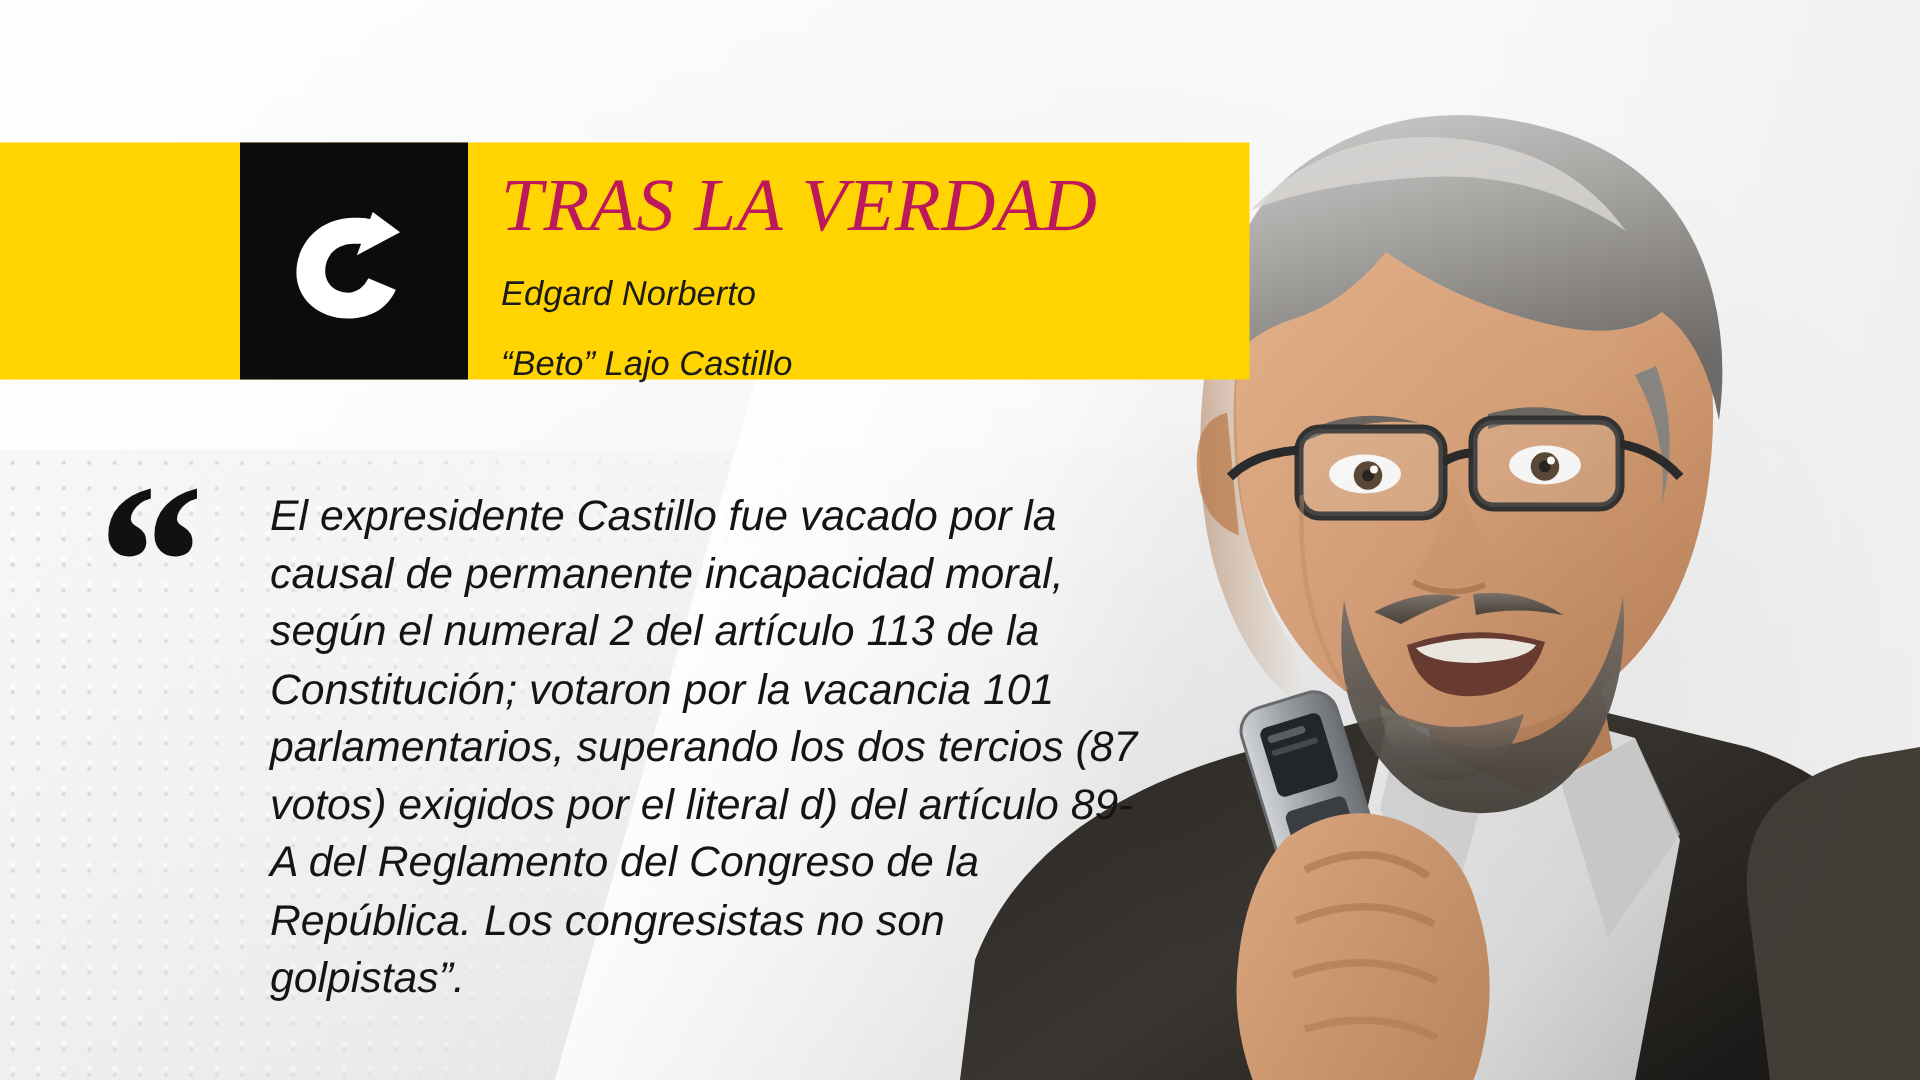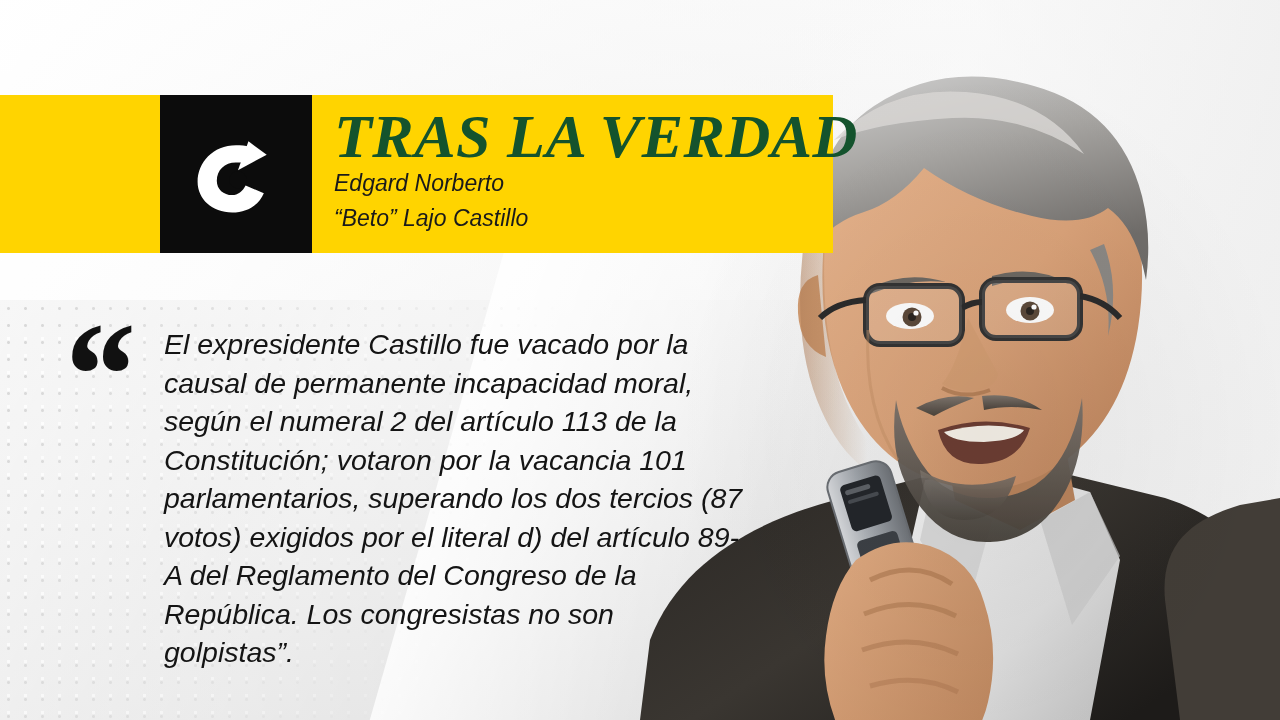--- a/index.html
+++ b/index.html
@@ -117,56 +117,56 @@
     padding-left: 22px;
     padding-top: 14px;
     display: flex;
     flex-direction: column;
     justify-content: flex-start;
   }
 
   .banner-title {
     font-family: "Liberation Serif", serif;
     font-style: italic;
-    font-weight: bold;
-    font-size: 62px;
+    font-weight: normal;
+    font-size: 50px;
     line-height: 54px;
     letter-spacing: 0.5px;
-    color: #14532d;
+    color: #be185d;
     white-space: nowrap;
   }
 
   .banner-sub {
     font-family: "Liberation Sans", sans-serif;
     font-style: italic;
     font-size: 23px;
     line-height: 29px;
     color: #1a1a1a;
-    margin-top: 6px;
+    margin-top: 18px;
     white-space: nowrap;
   }
 
   
   .quote-mark {
     position: absolute;
     left: 58px;
     top: 300px;
     font-family: "Liberation Serif", serif;
     font-weight: bold;
     font-style: italic;
     font-size: 150px;
     line-height: 150px;
     color: #111;
     letter-spacing: -6px;
     user-select: none;
   }
 
   .quote-text {
     position: absolute;
-    left: 164px;
+    left: 180px;
     top: 325px;
     width: 580px;
     font-family: "Liberation Sans", sans-serif;
     font-style: italic;
     font-size: 28.5px;
     line-height: 38.5px;
     color: #141414;
   }
 
   

